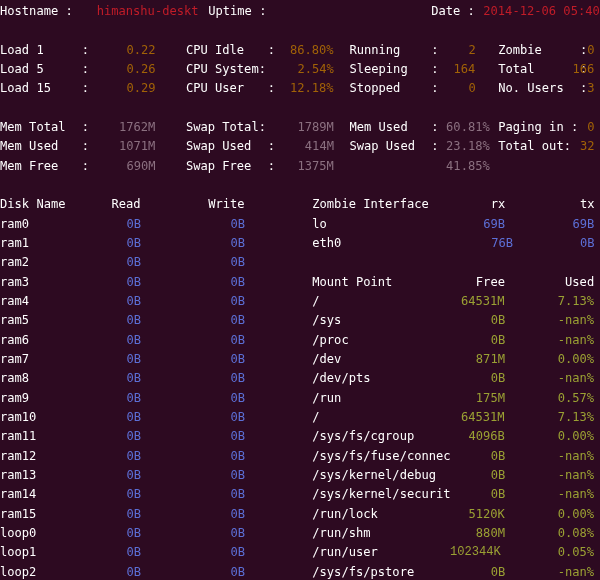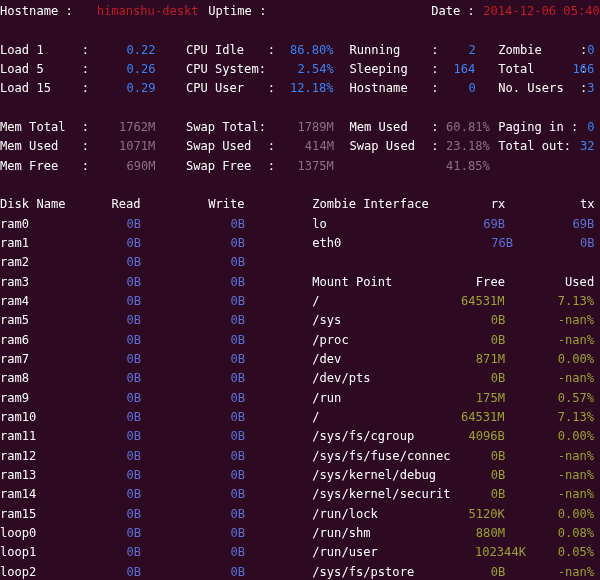--- a/index.html
+++ b/index.html
@@ -24,21 +24,21 @@
     padding: 0;
   }
   .cell {
     position: absolute;
     white-space: pre;
     top: 0;
   }
   
   .c-white  { color: #ffffff; }
   .c-red    { color: #c01c28; }
-  .c-teal   { color: #3b82f6; }
+  .c-teal   { color: #a16207; }
   .c-gray   { color: #8b7080; }
   .c-blue   { color: #5c6fd6; }
   .c-olive  { color: #9aa033; }
 </style>
 </head>
 <body>
 
 <div id="term">
     <span class="cell c-white" style="top: 2px; left: 0px;">Hostname :</span>
     <span class="cell c-red" style="top: 2px; left: 96.655px;">himanshu-deskt</span>
@@ -61,21 +61,21 @@
     <span class="cell c-teal" style="top: 59.99px; left: 297.4px;">2.54%</span>
     <span class="cell c-white" style="top: 79.32px; left: 185.875px;">CPU User</span>
     <span class="cell c-white" style="top: 79.32px; left: 267.66px;">:</span>
     <span class="cell c-teal" style="top: 79.32px; left: 289.965px;">12.18%</span>
     <span class="cell c-white" style="top: 40.66px; left: 349.445px;">Running</span>
     <span class="cell c-white" style="top: 40.66px; left: 431.23px;">:</span>
     <span class="cell c-teal" style="top: 40.66px; left: 468.405px;">2</span>
     <span class="cell c-white" style="top: 59.99px; left: 349.445px;">Sleeping</span>
     <span class="cell c-white" style="top: 59.99px; left: 431.23px;">:</span>
     <span class="cell c-teal" style="top: 59.99px; left: 453.535px;">164</span>
-    <span class="cell c-white" style="top: 79.32px; left: 349.445px;">Hostname</span>
+    <span class="cell c-white" style="top: 79.32px; left: 349.445px;">Stopped</span>
     <span class="cell c-white" style="top: 79.32px; left: 431.23px;">:</span>
     <span class="cell c-teal" style="top: 79.32px; left: 468.405px;">0</span>
     <span class="cell c-white" style="top: 40.66px; left: 498.145px;">Zombie</span>
     <span class="cell c-white" style="top: 40.66px; left: 579.93px;">:</span>
     <span class="cell c-teal" style="top: 40.66px; left: 587.365px;">0</span>
     <span class="cell c-white" style="top: 59.99px; left: 498.145px;">Total</span>
     <span class="cell c-white" style="top: 59.99px; left: 579.93px;">:</span>
     <span class="cell c-teal" style="top: 59.99px; left: 572.495px;">166</span>
     <span class="cell c-white" style="top: 79.32px; left: 498.145px;">No. Users</span>
     <span class="cell c-white" style="top: 79.32px; left: 579.93px;">:</span>
@@ -213,18 +213,18 @@
     <span class="cell c-white" style="top: 485.25px; left: 312.27px;">/sys/kernel/securit</span>
     <span class="cell c-olive" style="top: 485.25px; left: 490.71px;">0B</span>
     <span class="cell c-olive" style="top: 485.25px; left: 557.625px;">-nan%</span>
     <span class="cell c-white" style="top: 504.58px; left: 312.27px;">/run/lock</span>
     <span class="cell c-olive" style="top: 504.58px; left: 468.405px;">5120K</span>
     <span class="cell c-olive" style="top: 504.58px; left: 557.625px;">0.00%</span>
     <span class="cell c-white" style="top: 523.91px; left: 312.27px;">/run/shm</span>
     <span class="cell c-olive" style="top: 523.91px; left: 475.84px;">880M</span>
     <span class="cell c-olive" style="top: 523.91px; left: 557.625px;">0.08%</span>
     <span class="cell c-white" style="top: 543.24px; left: 312.27px;">/run/user</span>
-    <span class="cell c-olive" style="top: 543.24px; left: 475px;">102344K</span>
+    <span class="cell c-olive" style="top: 543.24px; left: 450px; font-family: Liberation Mono, monospace;">102344K</span>
     <span class="cell c-olive" style="top: 543.24px; left: 557.625px;">0.05%</span>
     <span class="cell c-white" style="top: 562.57px; left: 312.27px;">/sys/fs/pstore</span>
     <span class="cell c-olive" style="top: 562.57px; left: 490.71px;">0B</span>
     <span class="cell c-olive" style="top: 562.57px; left: 557.625px;">-nan%</span>
   </div>
 
 </body></html>

